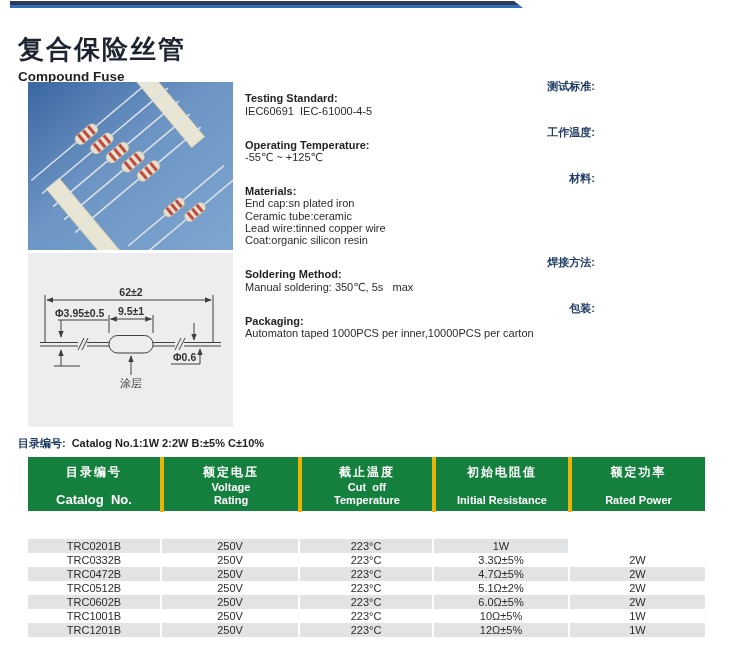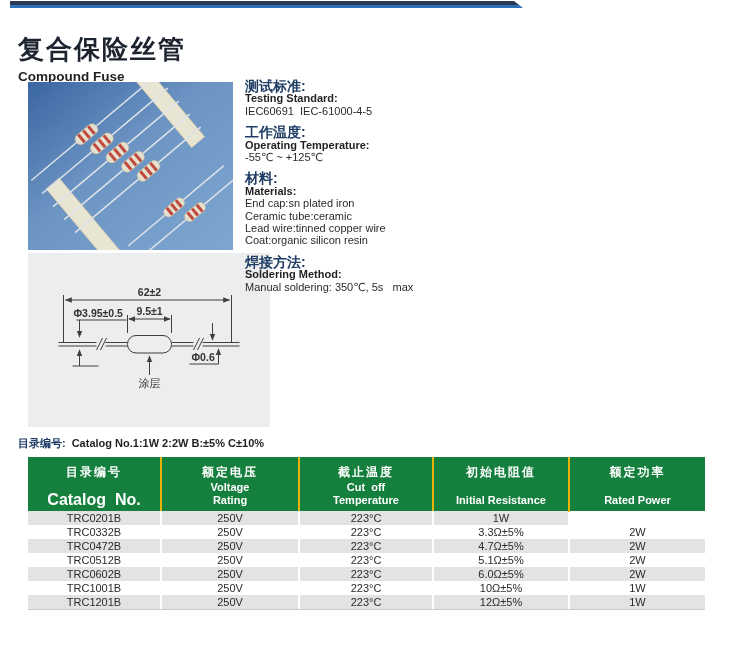--- a/index.html
+++ b/index.html
@@ -12,48 +12,48 @@
     background:linear-gradient(#2d3a55 0 62%, #2e6fb7 62% 100%);
     clip-path:polygon(0 0, calc(100% - 9px) 0, 100% 100%, 0 100%); }
 
   
   .title-zh { position:absolute; left:18px; top:32px; font-size:26px; font-weight:bold;
     letter-spacing:2px; color:#1d2430; }
   .title-en { position:absolute; left:18px; top:60px; font-size:13.5px; font-weight:bold; color:#231f20;margin-top:9px; }
 
   
   .photo { position:absolute; left:28px; top:82px; width:205px; height:168px; }
-  .diagram { position:absolute; left:28px; top:253px; width:242px; height:174px; background:#ebedee;text-decoration:underline; }
+  .diagram { position:absolute; left:28px; top:253px; width:205px; height:174px; background:#ebedee;text-decoration:underline; }
   .photo svg, .diagram svg { display:block; width:100%; height:100%; }
 
   
   .specs { position:absolute; left:245px; top:80px; width:350px; }
   .spec-section { margin-bottom:9px; }
-  .spec-label-zh { font-size:14px; font-weight:bold; color:#1e3c64; line-height:12.4px; }
+  .spec-label-zh { font-size:11px; font-weight:bold; color:#1e3c64; line-height:12.4px;text-align:right; }
   .spec-label-en { font-size:11px; font-weight:bold; color:#231f20; line-height:12.4px; }
   .spec-line { font-size:11px; color:#2b2b2b; line-height:12.4px; white-space:pre-wrap; }
 
   
   .note { position:absolute; left:18px; top:436px; font-size:11px; font-weight:bold; color:#231f20; }
   .note .note-zh { color:#1e3c64; margin-right:6px; }
 
   
   .spec-table { position:absolute; left:28px; top:457px; width:677px; }
   .thead { display:grid; grid-template-columns:132px 138px 134px 136px 137px;
     background:#15803d; height:54px; }
   .th { display:flex; flex-direction:column; justify-content:space-between; align-items:center;
     padding:7px 2px 6px; color:#fff; text-align:center; }
-  .th + .th { border-left:2px solid #eab308; }
+  .th + .th { border-left:4px solid #eab308; }
   .th-zh { font-size:12px; font-weight:bold; letter-spacing:2px; }
   .th-en { font-size:11px; font-weight:bold; line-height:12.5px; white-space:pre; }
   .tbody { border-bottom:1px solid #c9cacc; }
   .tr { display:grid; grid-template-columns:132px 138px 134px 136px 137px; height:14px; }
   .tr:nth-child(odd)  .td { background:#e2e3e5; }
   .tr:nth-child(even) .td { background:#ffffff; }
-  .td { font-size:11px; line-height:14px; text-align:center; color:#2b2b2b; }
+  .td { font-size:11px; line-height:14px; text-align:center; color:#2b2b2b;margin-top:28px; }
   .td + .td { border-left:2px solid #fff; }
 
   
   .dim-text { font-family:"Liberation Sans","DejaVu Sans",sans-serif; font-size:10.5px;
     font-weight:bold; fill:#333; }
 </style>
 </head>
 <body>
 
 <div class="page">
@@ -203,31 +203,36 @@
       <div class="spec-line">End cap:sn plated iron</div>
       <div class="spec-line">Ceramic tube:ceramic</div>
       <div class="spec-line">Lead wire:tinned copper wire</div>
       <div class="spec-line">Coat:organic silicon resin</div>
     </div>
     <div class="spec-section">
       <div class="spec-label-zh">焊接方法:</div>
       <div class="spec-label-en">Soldering Method:</div>
       <div class="spec-line">Manual soldering: 350℃, 5s   max</div>
     </div>
+    <div class="spec-section">
+      <div class="spec-label-zh">包装:</div>
+      <div class="spec-label-en">Packaging:</div>
+      <div class="spec-line">Automaton taped 1000PCS per inner,10000PCS per carton</div>
+    </div>
   </div>
 
   <div class="note">
     <span class="note-zh">目录编号:</span><span>Catalog No.1:1W 2:2W  B:±5% C±10%</span>
   </div>
 
   <div class="spec-table">
     <div class="thead">
       <div class="th">
         <div class="th-zh">目录编号</div>
-        <div class="th-en" style="font-size:16px">Catalog  No.</div>
+        <div class="th-en" style="font-size:13px">Catalog  No.</div>
       </div>
       <div class="th">
         <div class="th-zh">额定电压</div>
         <div>
           <div class="th-en">Voltage</div>
           <div class="th-en">Rating</div>
         </div>
       </div>
       <div class="th">
         <div class="th-zh">截止温度</div>
@@ -263,21 +268,21 @@
         <div class="td">TRC0472B</div>
         <div class="td">250V</div>
         <div class="td">223°C</div>
         <div class="td">4.7Ω±5%</div>
         <div class="td">2W</div>
       </div>
       <div class="tr">
         <div class="td">TRC0512B</div>
         <div class="td">250V</div>
         <div class="td">223°C</div>
-        <div class="td">5.1Ω±5%</div>
+        <div class="td">5.1Ω±2%</div>
         <div class="td">2W</div>
       </div>
       <div class="tr">
         <div class="td">TRC0602B</div>
         <div class="td">250V</div>
         <div class="td">223°C</div>
         <div class="td">6.0Ω±5%</div>
         <div class="td">2W</div>
       </div>
       <div class="tr">

